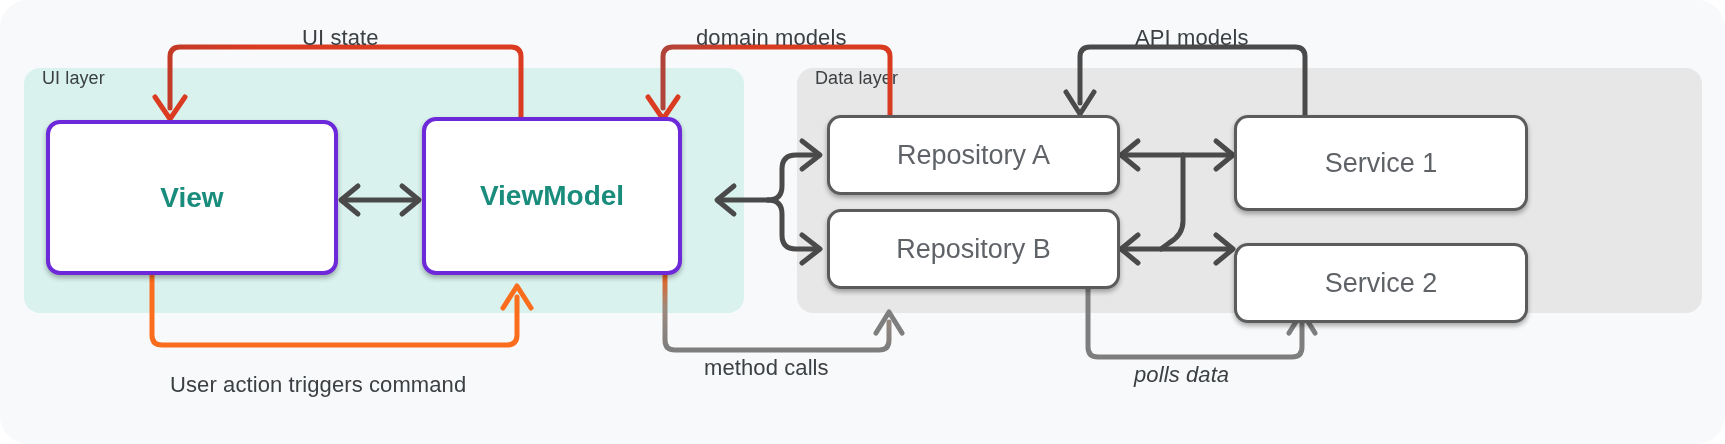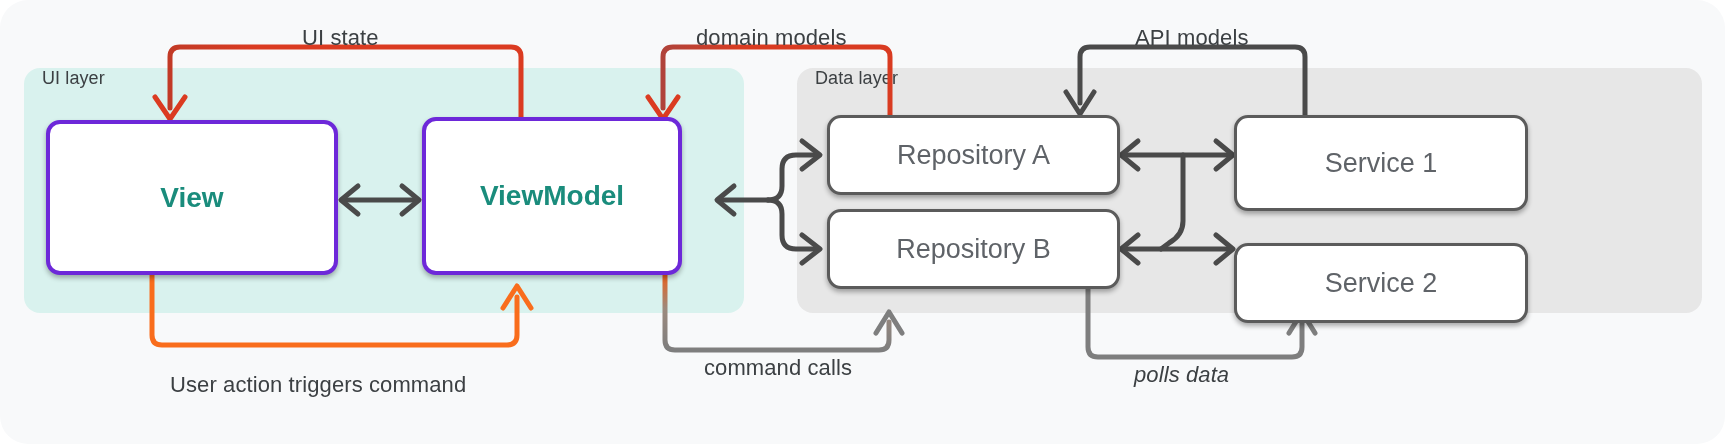--- a/index.html
+++ b/index.html
@@ -217,16 +217,16 @@
     <span class="node-label">Service  1</span>
   </div>
   <div class="node gray" id="node-service-2">
     <span class="node-label">Service 2</span>
   </div>
 
   <div class="edge-label" id="lbl-ui-state">UI state</div>
   <div class="edge-label" id="lbl-domain-models">domain models</div>
   <div class="edge-label" id="lbl-api-models">API models</div>
   <div class="edge-label" id="lbl-user-action">User action triggers command</div>
-  <div class="edge-label" id="lbl-method-calls">command calls</div>
+  <div class="edge-label" id="lbl-method-calls">method calls</div>
   <div class="edge-label" id="lbl-polls-data">polls data</div>
 
 </div>
 
 </body></html>

